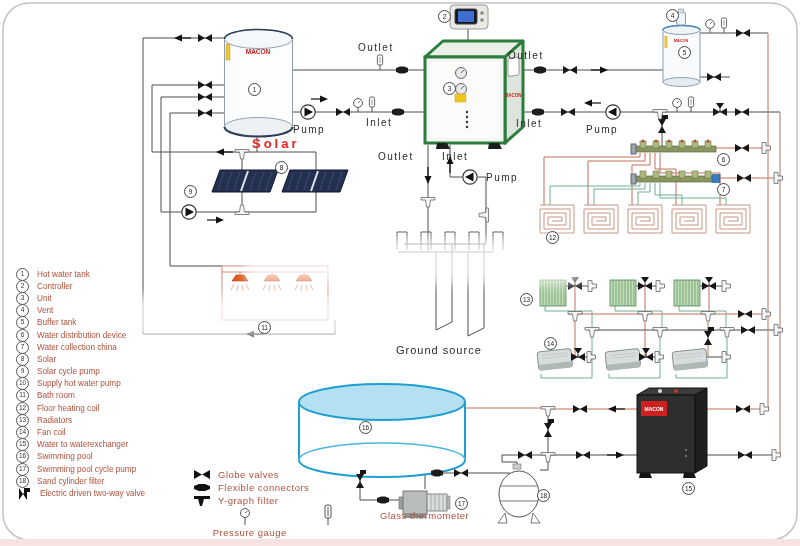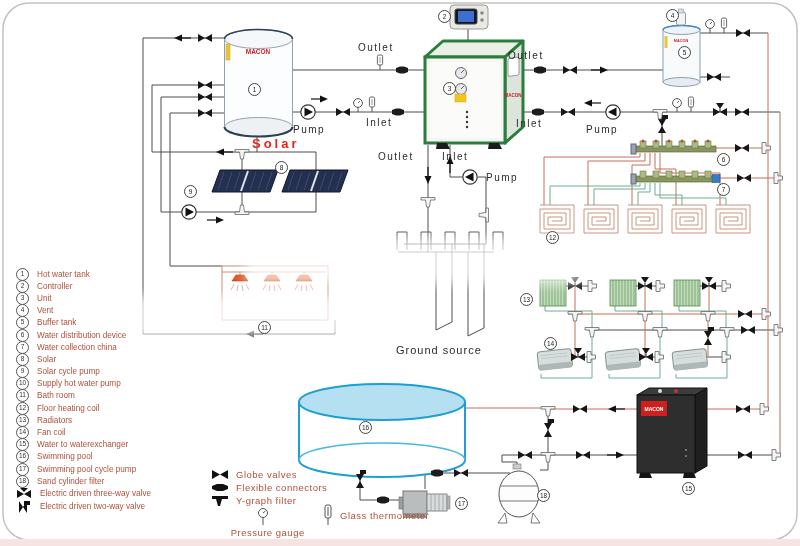--- a/index.html
+++ b/index.html
@@ -13,25 +13,25 @@
   .wm{position:absolute;left:252px;top:236px;font-family:"DejaVu Sans",sans-serif;font-size:42px;
       color:#c0c0c0;opacity:.85;letter-spacing:1px;z-index:4;text-shadow:0 0 8px #fff,0 0 4px #fff;}
   .blurband{position:absolute;background:rgba(255,255,255,.72);filter:blur(6px);z-index:3;}
   #legend{position:absolute;left:16px;top:268px;z-index:6;}
   .lrow{display:flex;align-items:center;height:12.2px;}
   .lnum{flex:0 0 11px;width:11px;height:11px;border:0.9px solid #555;border-radius:50%;
         font-size:6.5px;line-height:10px;text-align:center;color:#333;background:#fff;}
   .ltxt{margin-left:8px;font-size:8.2px;color:#b0503a;white-space:nowrap;}
   .vrow{display:flex;align-items:center;height:13px;}
   .vico{flex:0 0 16px;width:16px;height:12px;}
-  #symlegend{position:absolute;left:202px;top:468px;z-index:6;}
+  #symlegend{position:absolute;left:184px;top:468px;z-index:6;}
   .srow{display:flex;align-items:center;height:13px;margin-left:8px;}
   .sico{flex:0 0 20px;width:20px;height:13px;}
   .stxt{margin-left:6px;font-size:9.5px;color:#b0503a;letter-spacing:.5px;white-space:nowrap;}
-  #thermorow{position:absolute;left:322px;top:504px;display:flex;align-items:center;z-index:6;}
+  #thermorow{position:absolute;left:322px;top:504px;display:flex;align-items:center;z-index:6;gap:40px;}
   .pinkstrip{position:absolute;left:0;top:539px;width:800px;height:7px;background:#f7e3e2;}
   text{font-family:"Liberation Sans",sans-serif;}
 </style>
 </head>
 <body>
 
 <div id="stage">
 
   <div class="blurband" style="left:18px;top:296px;width:340px;height:42px;"></div>
   <div class="blurband" style="left:246px;top:238px;width:336px;height:46px;"></div>
@@ -507,27 +507,20 @@
     <div class="lrow">
         <span class="lnum">17</span>
         <span class="ltxt">Swimming pool cycle pump</span>
       </div>
     <div class="lrow">
         <span class="lnum">18</span>
         <span class="ltxt">Sand cylinder filter</span>
       </div>
     <div class="vrow">
       <svg class="vico" viewBox="0 0 16 12">
-          <path d="M1,2 L8,6 L1,10 Z M15,2 L8,6 L15,10 Z" fill="#111"></path>
-          <path d="M4,0 H12 L8,4 Z" fill="#111"></path>
-        </svg>
-      <span class="ltxt">Electric driven three-way valve</span>
-    </div>
-    <div class="vrow">
-      <svg class="vico" viewBox="0 0 16 12">
           <path d="M3,0 L7,6 L3,12 Z M11,0 L7,6 L11,12 Z" fill="#111"></path>
           <rect x="8" y="0" width="6" height="4" fill="#111"></rect>
         </svg>
       <span class="ltxt">Electric driven two-way valve</span>
     </div>
   </div>
 
   <div id="symlegend">
     <div class="srow">
       <svg class="sico" viewBox="0 0 20 13">

